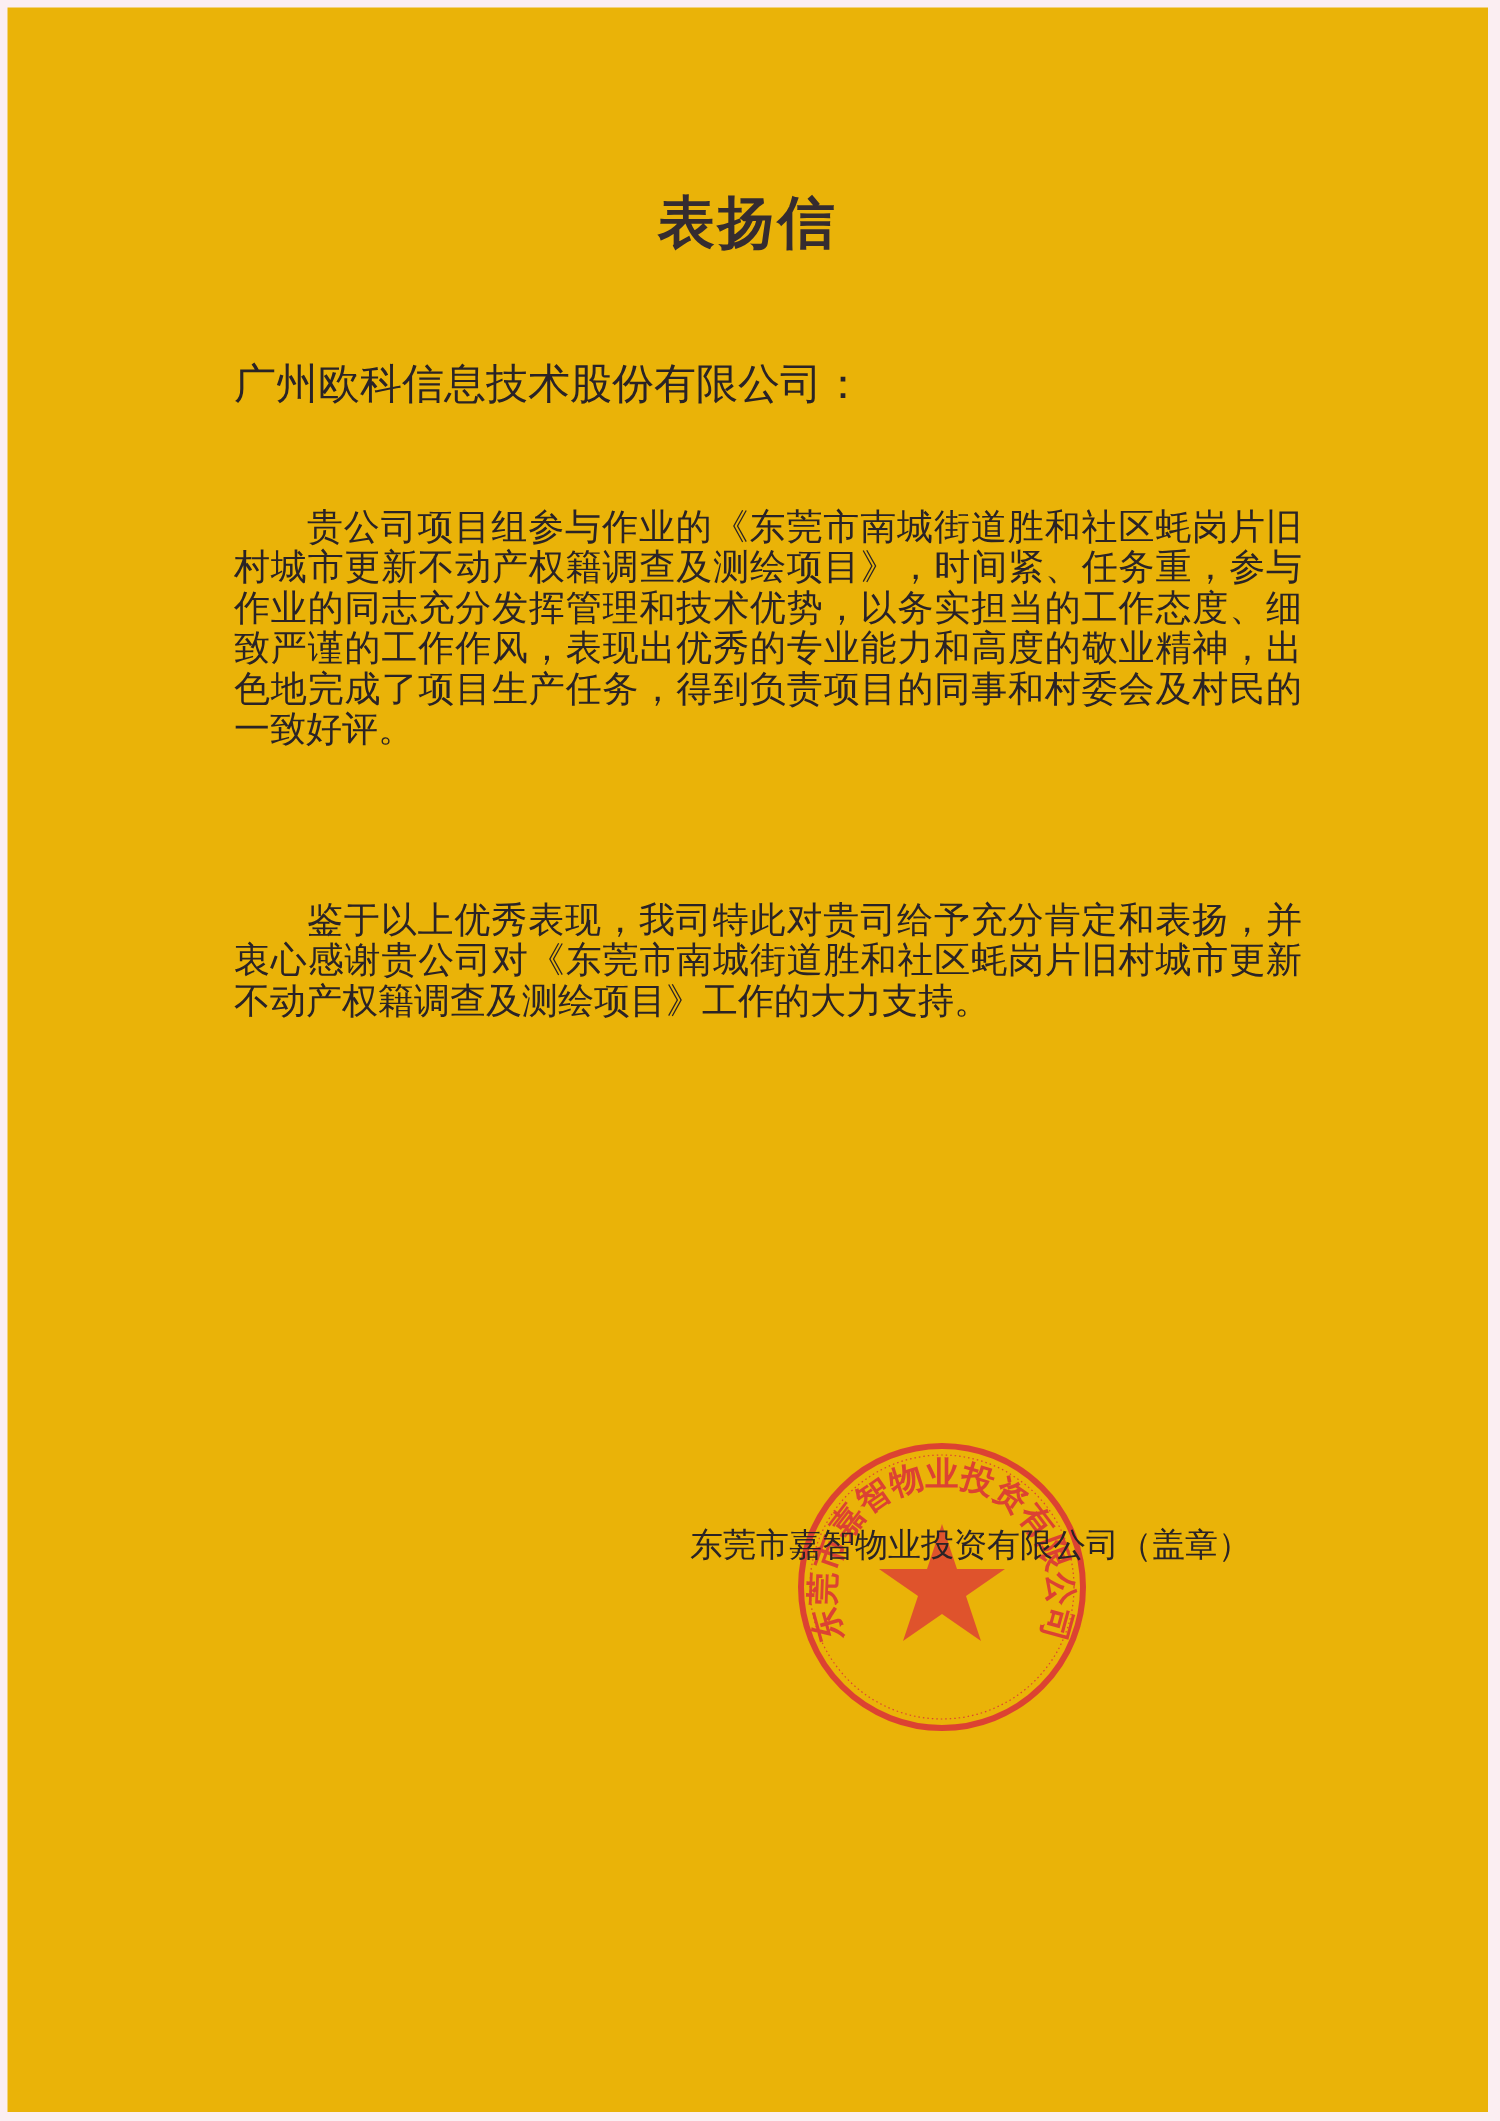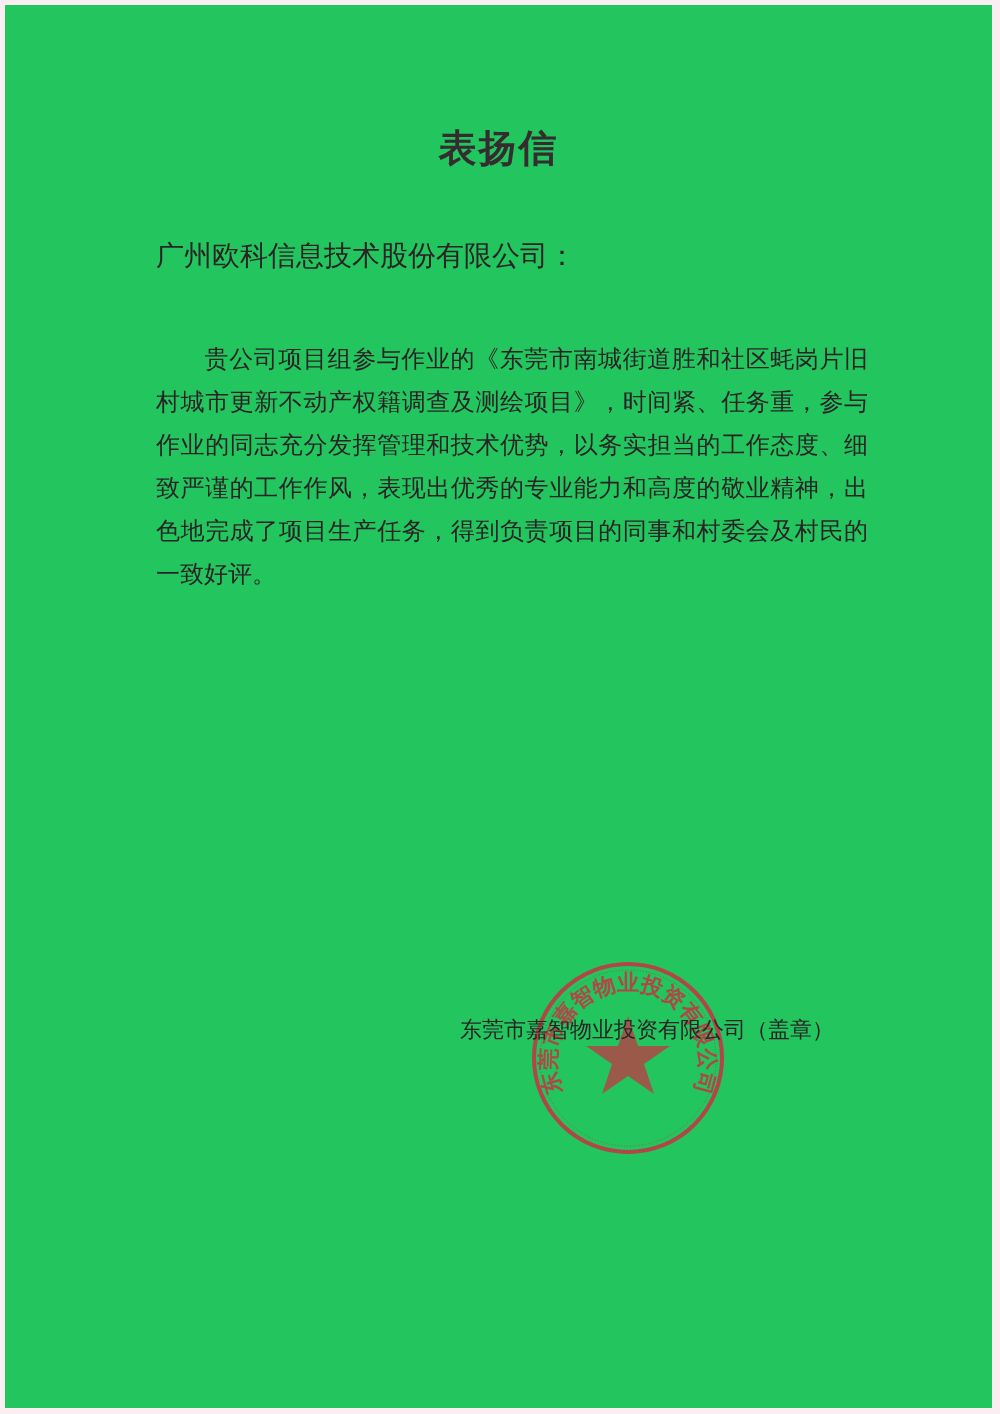--- a/index.html
+++ b/index.html
@@ -5,36 +5,36 @@
   html, body { margin: 0; padding: 0; }
   body {
     width: 1000px; height: 1414px;
     background: #fbeef2;
     position: relative; overflow: hidden;
     font-family: "DejaVu Serif", "Liberation Serif", serif;
     color: #2a2326;
   }
   .page {
     position: absolute; left: 5px; top: 5px; right: 8px; bottom: 6px;
-    background: #22c55e;
+    background: #eab308;
   }
   .title {
     position: absolute; left: 0; right: 0; top: 118px;
     text-align: center;
     font-family: "DejaVu Sans", "Liberation Sans", sans-serif;
     font-weight: bold; font-size: 38px; letter-spacing: 2px;
     color: #352c30;
   }
   .salutation {
     position: absolute; left: 151px; top: 232px;
     font-size: 28px;
   }
   .body-text {
     position: absolute; left: 151px; width: 712px;
-    font-size: 24px; line-height: 43px;
+    font-size: 24px; line-height: 27px;
     text-align: justify; text-align-last: left;
   }
   .p1 { top: 333px; }
   .p2 { top: 595px; }
   .indent { display: inline-block; width: 48px; }
   .signature {
     position: absolute; left: 455px; top: 1010px;
     font-size: 22px; z-index: 2;
   }
   .date {
@@ -52,20 +52,21 @@
 <body>
 
 <div class="page">
 
   <div class="title">表扬信</div>
 
   <div class="salutation">广州欧科信息技术股份有限公司：</div>
 
   <div class="body-text p1"><span class="indent"></span><span>贵公司项目组参与作业的《东莞市南城街道胜和社区蚝岗片旧村城市更新不动产权籍调查及测绘项目》，时间紧、任务重，参与作业的同志充分发挥管理和技术优势，以务实担当的工作态度、细致严谨的工作作风，表现出优秀的专业能力和高度的敬业精神，出色地完成了项目生产任务，得到负责项目的同事和村委会及村民的一致好评。</span></div>
 
+  <div class="body-text p2"><span class="indent"></span><span>鉴于以上优秀表现，我司特此对贵司给予充分肯定和表扬，并衷心感谢贵公司对《东莞市南城街道胜和社区蚝岗片旧村城市更新不动产权籍调查及测绘项目》工作的大力支持。</span></div>
 
   <svg class="stamp" viewBox="0 0 200 200">
     <defs>
       <path id="sealArc" d="M 32 128 A 72 72 0 1 1 168 128"></path>
     </defs>
     <circle cx="100" cy="100" r="94" fill="none" stroke="#d9233f" stroke-width="4"></circle>
     <circle cx="100" cy="100" r="88" fill="none" stroke="#d9233f" stroke-width="0.8" stroke-dasharray="1 2"></circle>
     <text font-family="DejaVu Sans, sans-serif" font-size="22" fill="#d9233f" font-weight="bold">
       <textPath href="#sealArc" startOffset="50%" text-anchor="middle">东莞市嘉智物业投资有限公司</textPath>
     </text>

